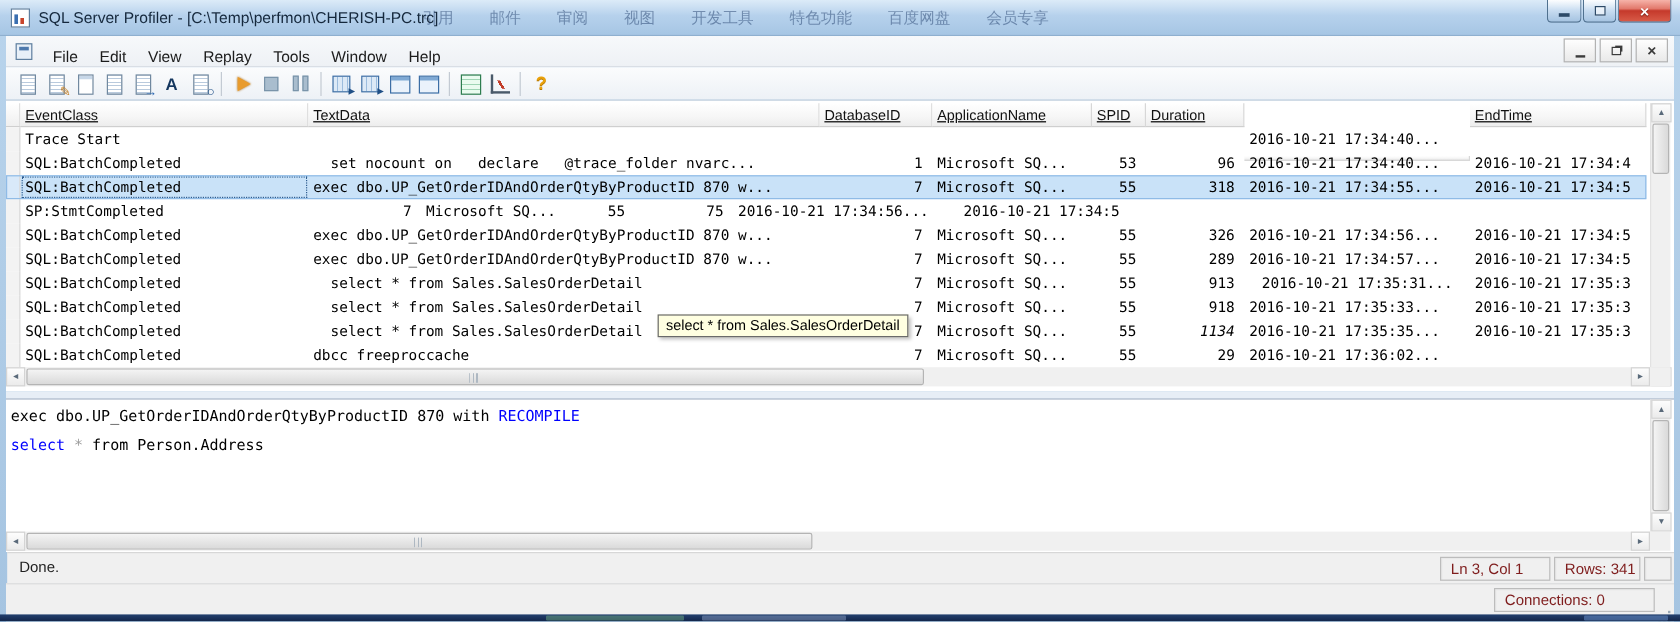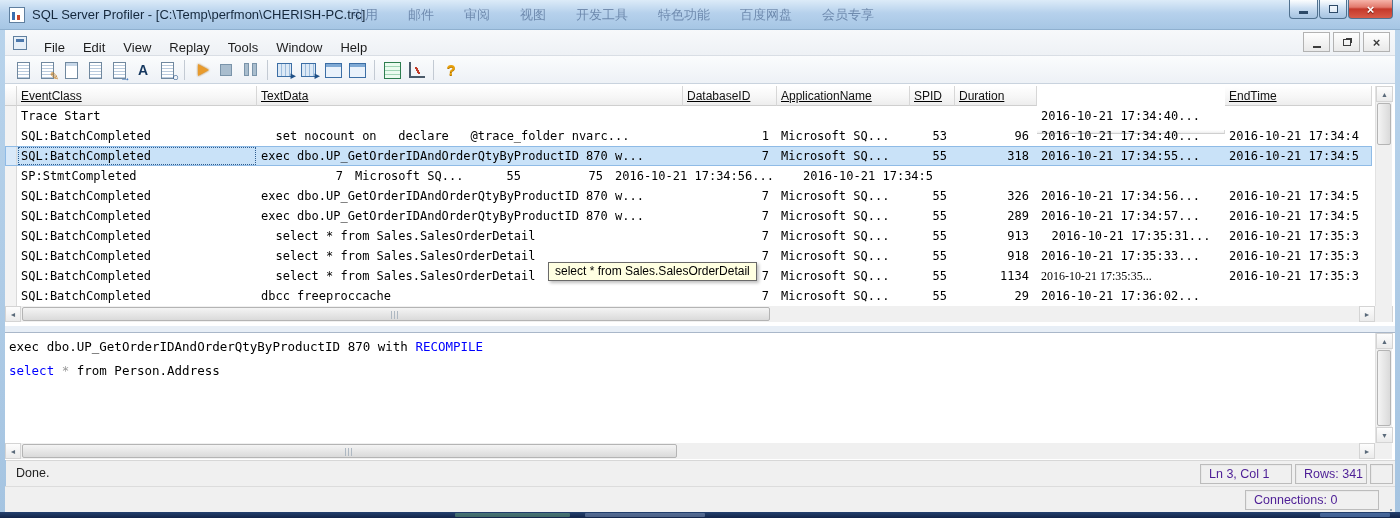--- a/index.html
+++ b/index.html
@@ -113,21 +113,21 @@
   .details-text{position:absolute;left:4px;top:2px;right:24px;bottom:18px;overflow:hidden;}
   .dline{white-space:pre;height:24px;line-height:24px;font-family:"DejaVu Sans Mono","Liberation Mono",monospace;font-size:12.5px;}
   .details-vscroll{right:3px;top:0;height:110px;}
   .details-hscroll{left:0;right:20px;top:110px;}
 
   
   .statusbar1{position:absolute;left:6px;right:5px;top:460px;height:26px;background:#f0f0f0;border-top:1px solid #d7d7d7;}
   .statusbar2{position:absolute;left:5px;right:5px;top:486px;height:36px;background:#f0f0f0;border-top:1px solid #dcdcdc;}
   .sb-text{position:absolute;left:10px;top:5px;font-size:12.5px;color:#1f1f1f;white-space:nowrap;}
   .sb-cell{position:absolute;top:3px;height:20px;border:1px solid #bcbcbc;box-shadow:inset 1px 1px 0 #e9e9e9;
-    font-size:12.5px;color:#4c1d95;padding:2px 8px 0 8px;white-space:nowrap;overflow:hidden;}
+    font-size:12.5px;color:#7f1d1d;padding:2px 8px 0 8px;white-space:nowrap;overflow:hidden;}
   .grip{position:absolute;right:1px;bottom:1px;width:15px;height:15px;}
   .grip::before{content:"";position:absolute;right:2px;bottom:2px;width:2px;height:2px;background:#9aa8b6;
     box-shadow:-4px 0 #9aa8b6,-8px 0 #9aa8b6,0 -4px #9aa8b6,-4px -4px #9aa8b6,0 -8px #9aa8b6;}
 
   
   .taskbar{position:absolute;left:0;right:0;top:512px;height:6px;background:linear-gradient(#23406f,#122448);}
   .tb-block{position:absolute;top:1px;height:4px;border-radius:1px;}
 </style>
 </head>
 <body>
@@ -308,22 +308,22 @@
           <div class="gcell" style="width: 188px;">2016-10-21 17:35:33...</div>
           <div class="gcell" style="width: 147px;">2016-10-21 17:35:3</div>
         </div>
         <div class="grow">
           <div class="ggut"></div>
           <div class="gcell" style="width: 240px;">SQL:BatchCompleted</div>
           <div class="gcell" style="width: 426px;">  select * from Sales.SalesOrderDetail</div>
           <div class="gcell r" style="width: 94px;">7</div>
           <div class="gcell" style="width: 133px;">Microsoft SQ...</div>
           <div class="gcell r" style="width: 45px;">55</div>
-          <div class="gcell r" style="width: 82px;">1134</div>
-          <div class="gcell" style="width: 188px; font-family: Liberation Serif, serif;">2016-10-21 17:35:35...</div>
+          <div class="gcell r" style="width: 82px; font-style: italic;">1134</div>
+          <div class="gcell" style="width: 188px;">2016-10-21 17:35:35...</div>
           <div class="gcell" style="width: 147px;">2016-10-21 17:35:3</div>
         </div>
         <div class="grow">
           <div class="ggut"></div>
           <div class="gcell" style="width: 240px;">SQL:BatchCompleted</div>
           <div class="gcell" style="width: 426px;">dbcc freeproccache</div>
           <div class="gcell r" style="width: 94px;">7</div>
           <div class="gcell" style="width: 133px;">Microsoft SQ...</div>
           <div class="gcell r" style="width: 45px;">55</div>
           <div class="gcell r" style="width: 82px;">29</div>

